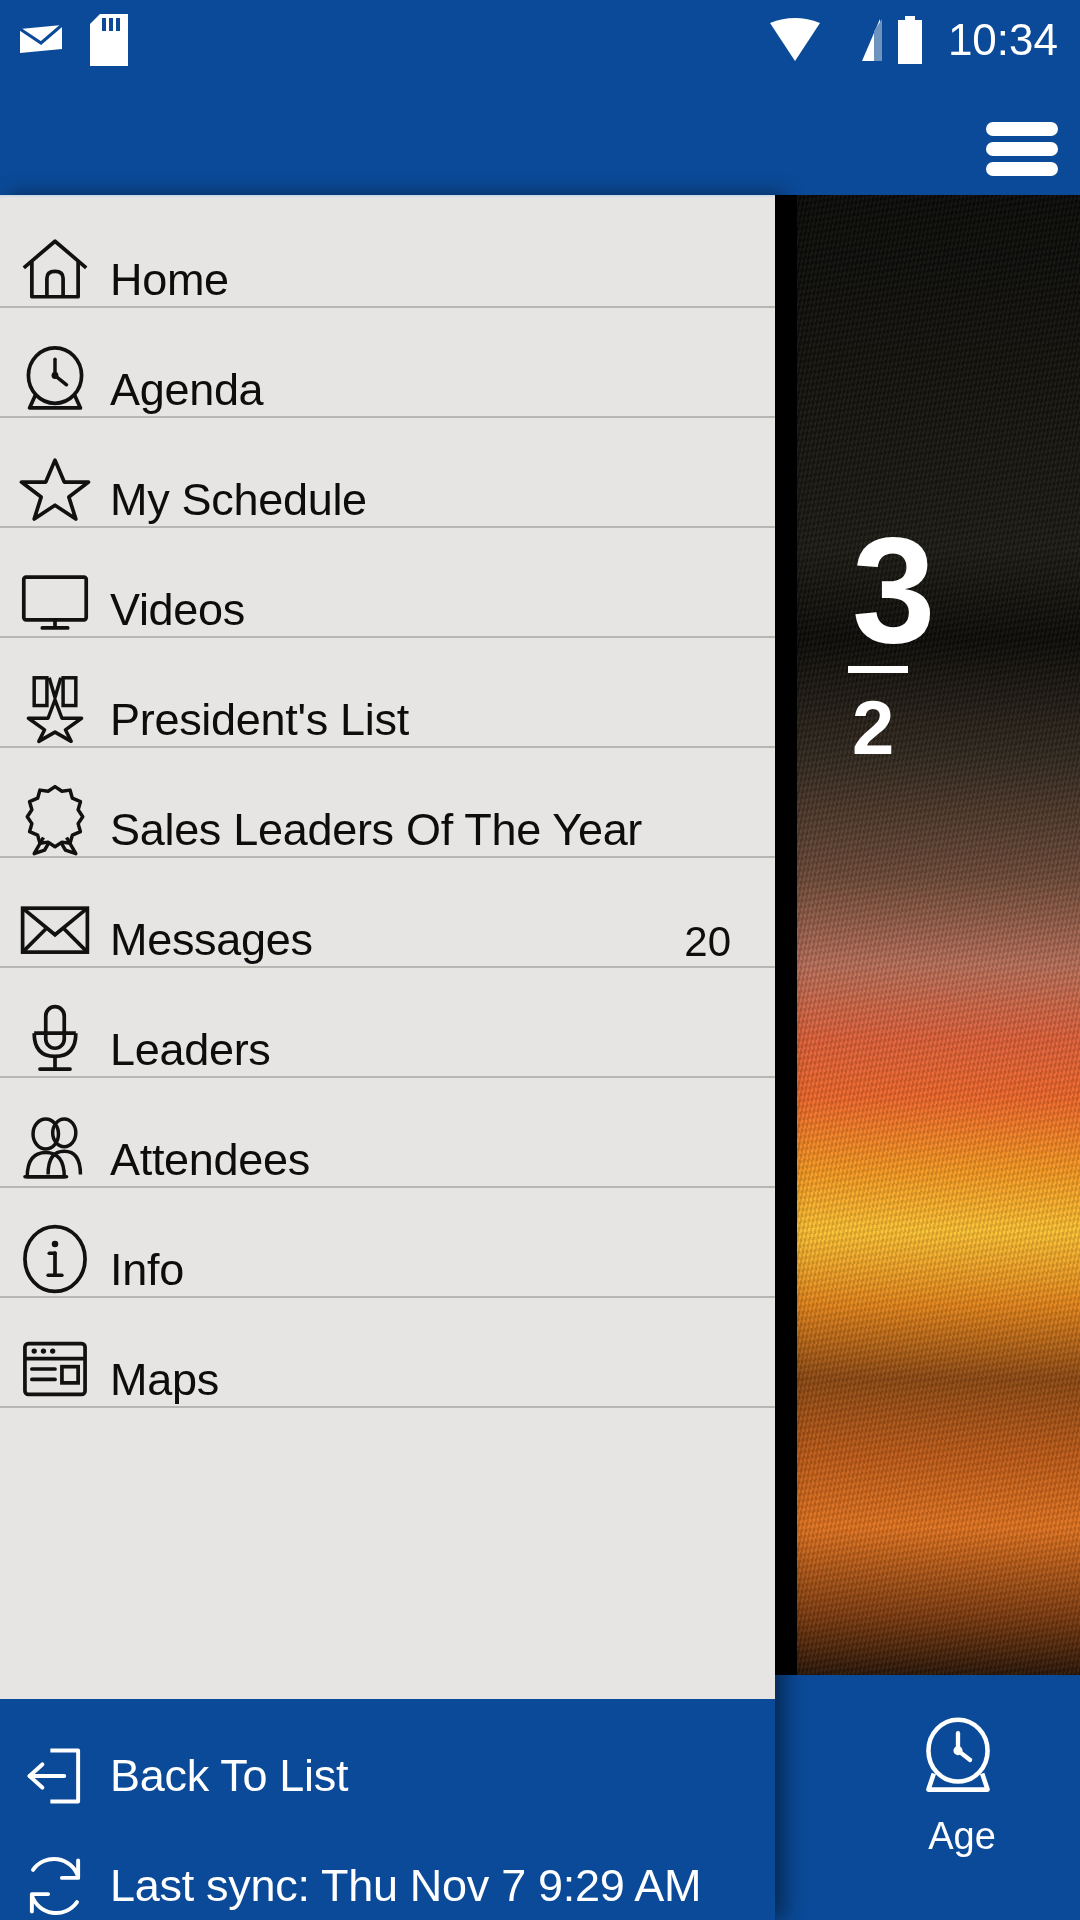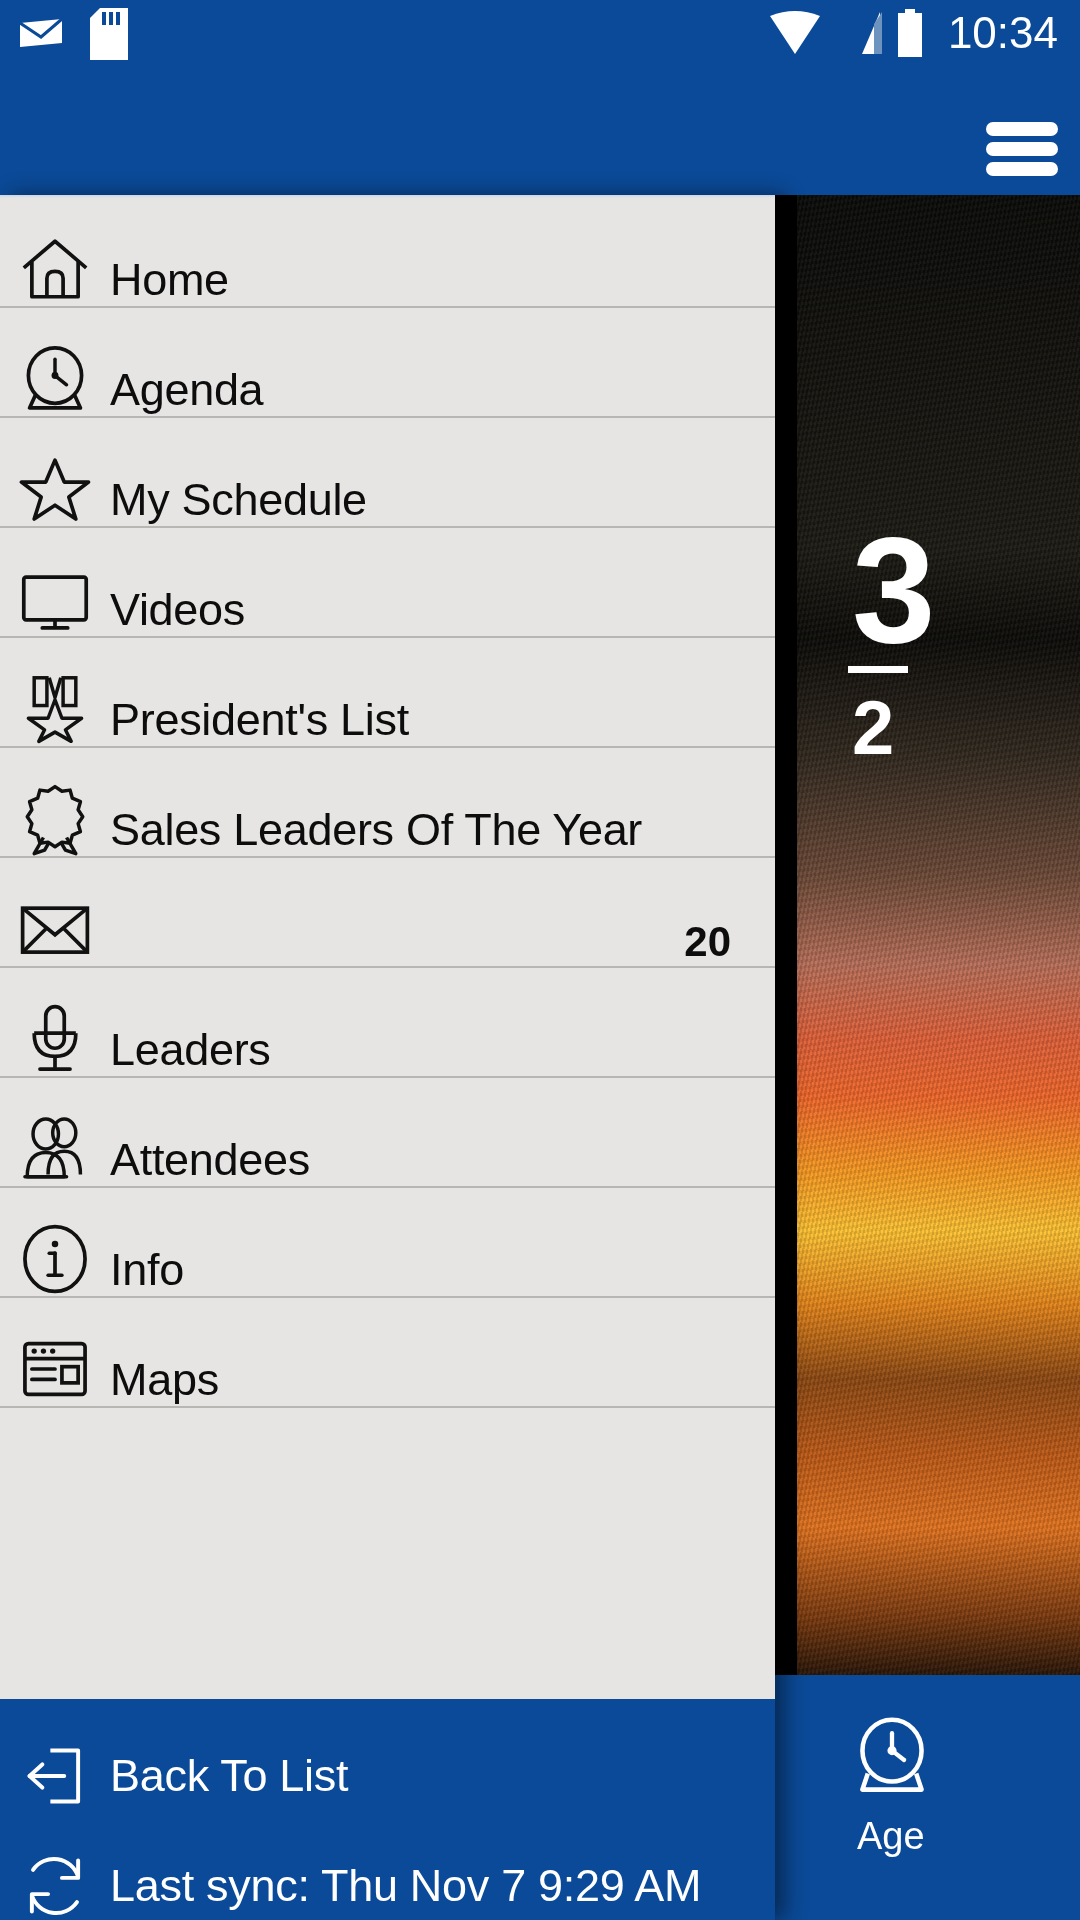--- a/index.html
+++ b/index.html
@@ -90,33 +90,33 @@
   
   #app-tabbar {
     position:absolute; left:775px; bottom:0;
     width:305px; height:245px;
     background:#0b4a98;
     z-index:2;
   }
   #tab-agenda {
     position:absolute; left:42px; top:38px;
     width:250px;
-    display:flex; flex-direction:column; align-items:flex-start;
+    display:flex; flex-direction:column; align-items:center;
   }
   #tab-agenda .tab-icon { margin-left:32px; }
   #tab-agenda .tab-label {
     margin-top:16px; margin-left:40px;
     font-size:38px; color:#fff; white-space:nowrap;
   }
 
   
   #status-bar {
     position:absolute; top:0; left:0; width:1080px; height:72px;
     z-index:20;
-    display:flex; align-items:flex-start;
+    display:flex; align-items:center;
     padding:8px 22px 0 18px;
   }
   #status-left { display:flex; align-items:center; gap:26px; }
   #status-right { margin-left:auto; display:flex; align-items:center; gap:12px; }
   #status-clock {
     font-size:44px; color:#fff; font-weight:400;
     margin-left:12px; letter-spacing:0px;
   }
 
   
@@ -149,21 +149,21 @@
     width:110px; min-width:110px;
     display:flex; align-items:center; justify-content:center;
   }
   .menu-item .mi-label {
     font-size:45px; color:#0d0d0d; font-weight:400;
     letter-spacing:-.3px;
     white-space:nowrap;
   }
   .menu-item .mi-badge {
     margin-left:auto; margin-right:44px;
-    font-size:42px; font-weight:bold; color:#0d0d0d;
+    font-size:42px; font-weight:normal; color:#0d0d0d;
   }
 
   
   #drawer-footer {
     position:absolute; left:0; bottom:0;
     width:775px; height:221px;
     background:#0b4a98;
     z-index:12;
   }
   .footer-item {
@@ -331,20 +331,21 @@
     </div>
 
     <div class="menu-item">
       <span class="mi-icon">
         <svg width="74" height="74" viewBox="0 0 64 64">
           <rect x="4" y="14" width="56" height="38" fill="none" stroke="#111" stroke-width="3.2"></rect>
           <path d="M4 14 L32 37 L60 14" fill="none" stroke="#111" stroke-width="3.2"></path>
           <path d="M4 52 L24 32 M60 52 L40 32" fill="none" stroke="#111" stroke-width="3.2"></path>
         </svg>
       </span>
+      <span class="mi-label">Messages</span>
       <span class="mi-badge">20</span>
     </div>
 
     <div class="menu-item">
       <span class="mi-icon">
         <svg width="74" height="74" viewBox="0 0 64 64">
           <rect x="24" y="4" width="16" height="36" rx="8" fill="none" stroke="#111" stroke-width="3.2"></rect>
           <path d="M14 27 Q14 47 32 47 Q50 47 50 27" fill="none" stroke="#111" stroke-width="3.2"></path>
           <line x1="32" y1="47" x2="32" y2="57" stroke="#111" stroke-width="3.2"></line>
           <line x1="19" y1="58" x2="45" y2="58" stroke="#111" stroke-width="3.2" stroke-linecap="round"></line>

